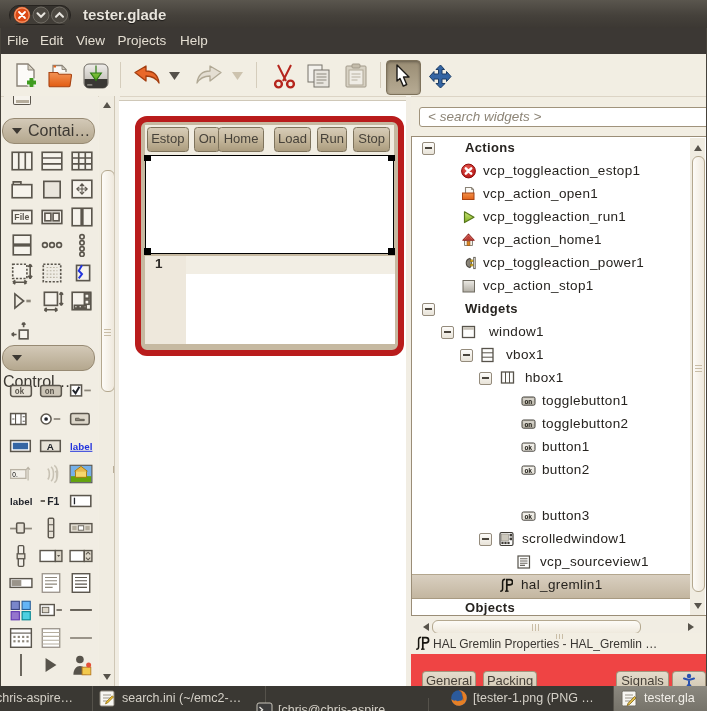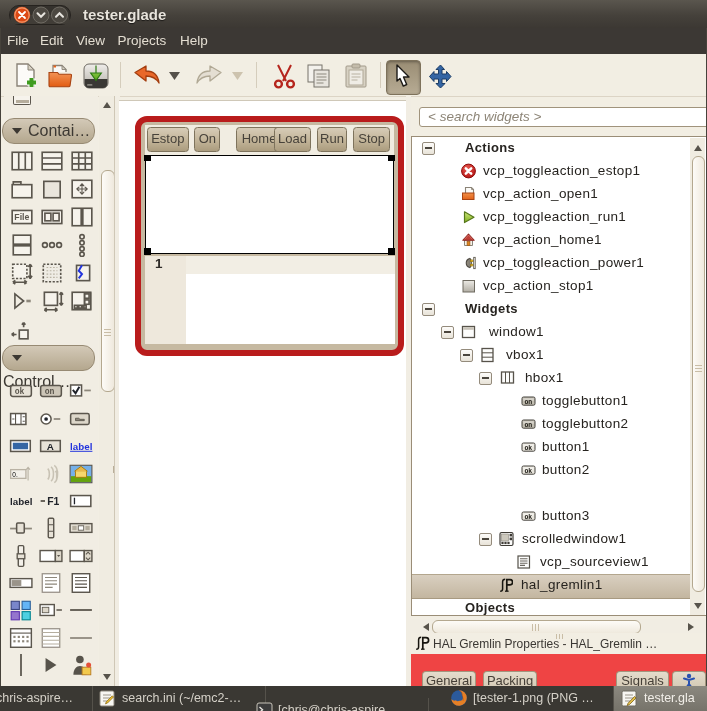--- a/index.html
+++ b/index.html
@@ -438,21 +438,21 @@
       <path d="M0 0h8L4 6z" fill="#57534b"></path>
     </svg>
 </div>
 <div class="abs" style="left:113px;top:466px;width:1.4px;height:7px;background:#b9ae99;box-shadow:3px 0 0 #b9ae99;"></div>
 <div class="abs" id="lpane"></div>
 <div class="abs" id="workspace"></div>
 <div class="abs" id="design">
   <div style="position:absolute;left:3.5px;top:3px;width:249.5px;height:30px;background:#f1ede2;"></div>
   <div class="dbtn" style="left:5.7px;width:40.3px;">Estop</div>
   <div class="dbtn" style="left:53.2px;width:24.3px;">On</div>
-  <div class="dbtn" style="left:95px;width:44.1px;">Home</div>
+  <div class="dbtn" style="left:77px;width:44.1px;">Home</div>
   <div class="dbtn" style="left:132.6px;width:35.9px;">Load</div>
   <div class="dbtn" style="left:175.7px;width:28.6px;">Run</div>
   <div class="dbtn" style="left:212.4px;width:34.6px;">Stop</div>
   <div id="gremlin">
     <div class="handle" style="left:-1.5px;top:-1.5px"></div>
     <div class="handle" style="right:-1.5px;top:-1.5px"></div>
     <div class="handle" style="left:-1.5px;bottom:-1.5px"></div>
     <div class="handle" style="right:-1.5px;bottom:-1.5px"></div>
   </div>
   <div id="srcview">

